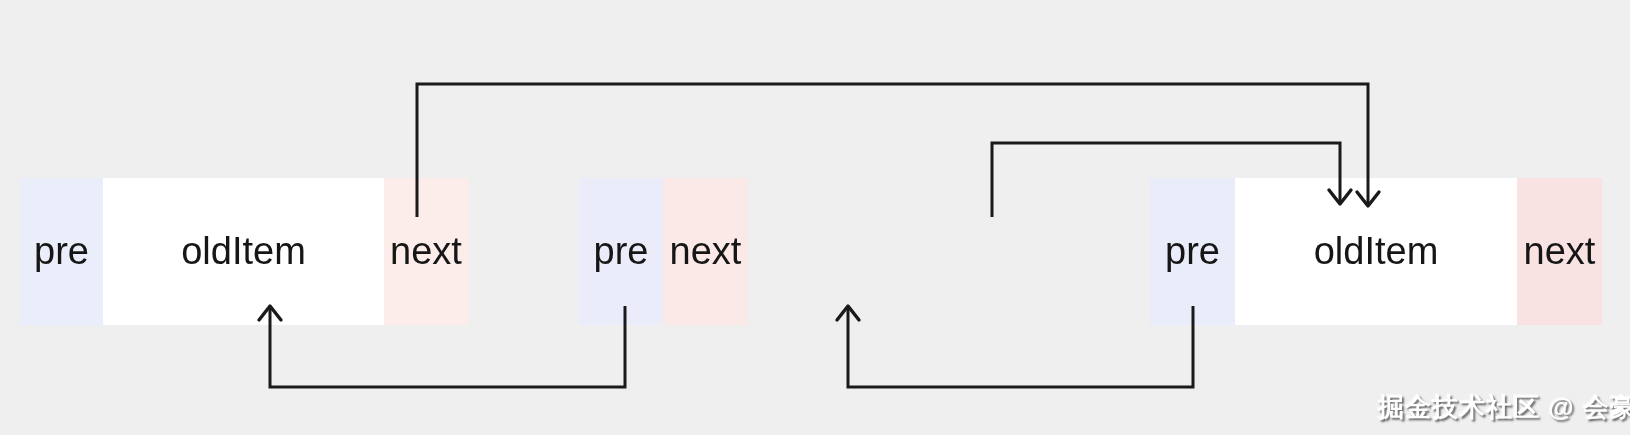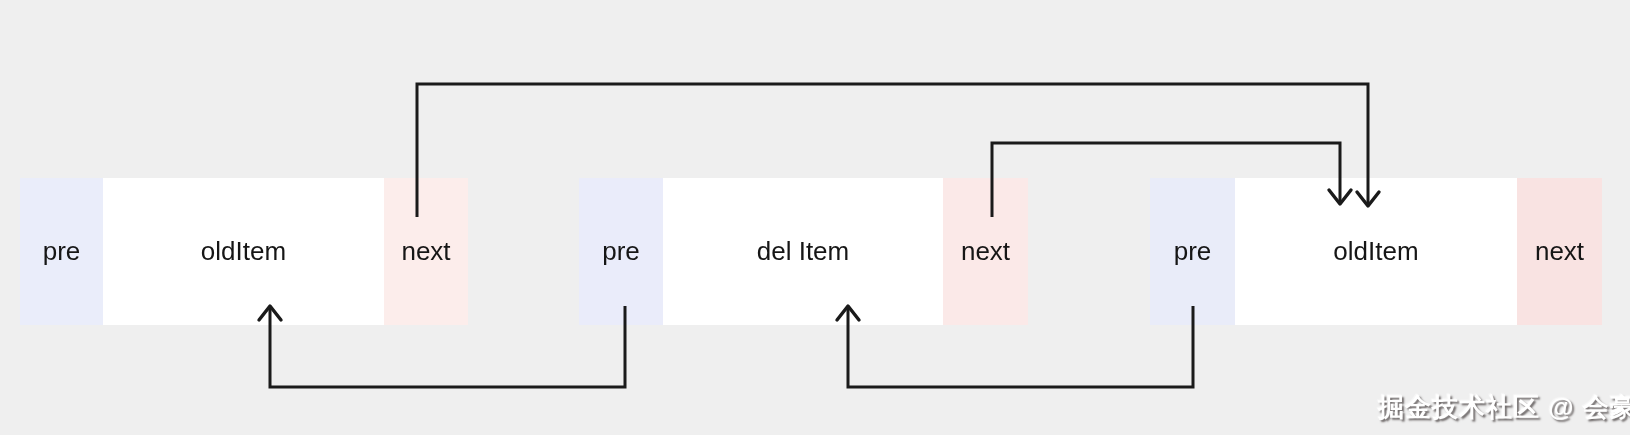--- a/index.html
+++ b/index.html
@@ -14,21 +14,21 @@
   .node {
     position: absolute;
     top: 178px;
     height: 147px;
     display: flex;
   }
   .cell {
     display: flex;
     align-items: center;
     justify-content: center;
-    font-size: 26px;
+    font-size: 38px;
     color: #161616;
     white-space: pre;
   }
   #node-1 { left: 20px; }
   #node-1 .c0 { width: 83px; }
   #node-1 .c1 { width: 281px; }
   #node-1 .c2 { width: 84px; }
   #node-2 { left: 579px; }
   #node-2 .c0 { width: 84px; }
   #node-2 .c1 { width: 280px; }
@@ -75,21 +75,20 @@
 <div class="canvas" style="background: rgb(239, 239, 239);">
 
   <div class="node" id="node-1">
     <div class="cell c0" style="background: rgb(234, 237, 250);">pre</div>
     <div class="cell c1" style="background: rgb(255, 255, 255);">oldItem</div>
     <div class="cell c2" style="background: rgb(252, 237, 235);">next</div>
   </div>
 
   <div class="node" id="node-2">
     <div class="cell c0" style="background: rgb(234, 236, 250);">pre</div>
-    <div class="cell c1" style="background: rgb(255, 255, 255);">del Item</div>
     <div class="cell c2" style="background: rgb(251, 233, 232);">next</div>
   </div>
 
   <div class="node" id="node-3">
     <div class="cell c0" style="background: rgb(233, 236, 249);">pre</div>
     <div class="cell c1" style="background: rgb(255, 255, 255);">oldItem</div>
     <div class="cell c2" style="background: rgb(249, 227, 226);">next</div>
   </div>
 
   <svg class="arrows" viewBox="0 0 1630 435">

